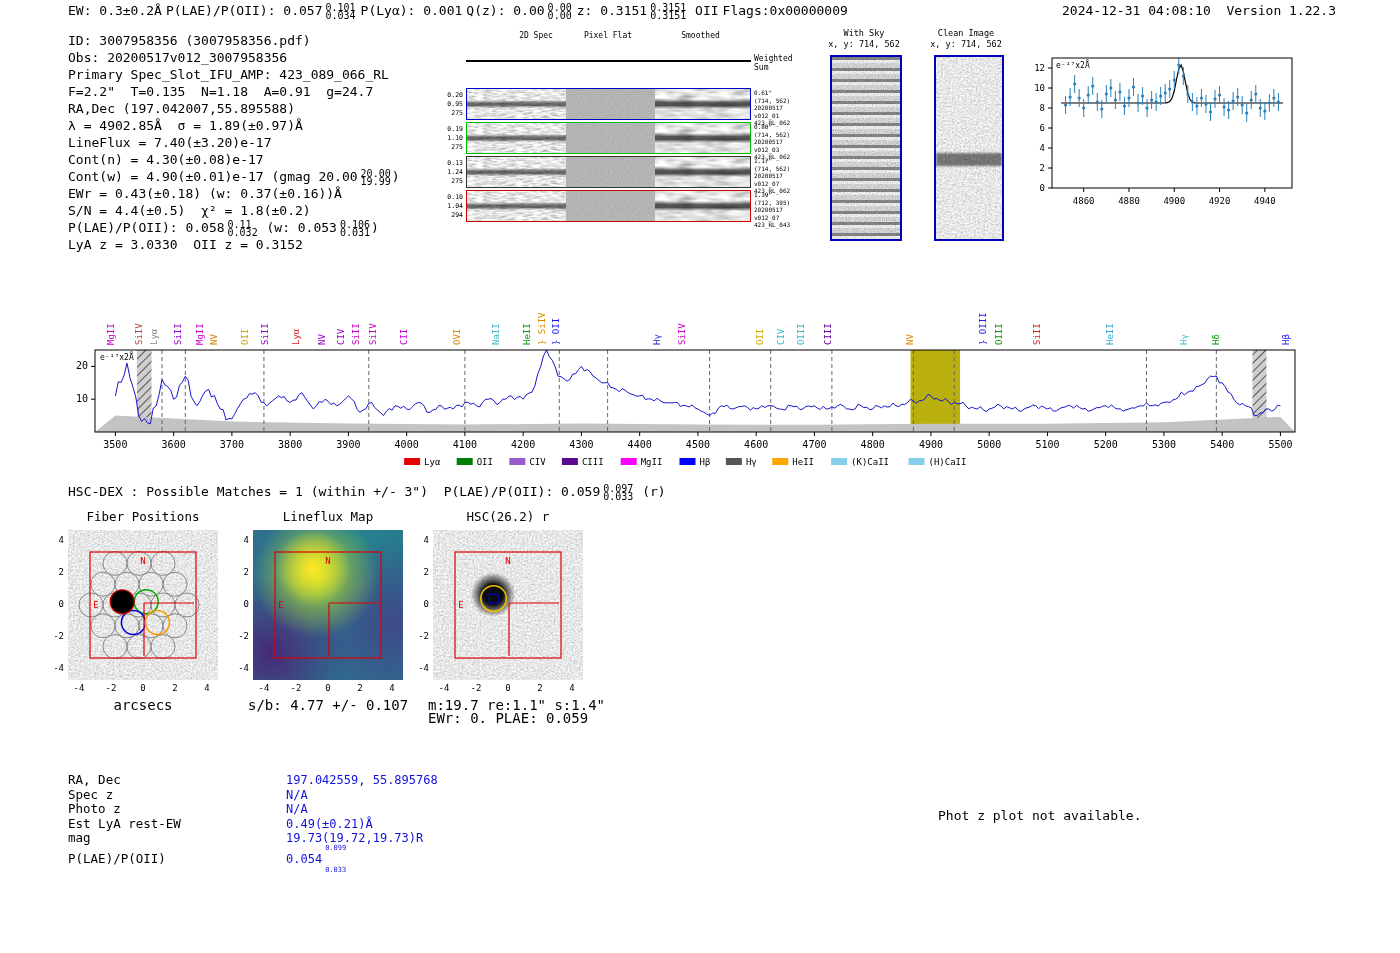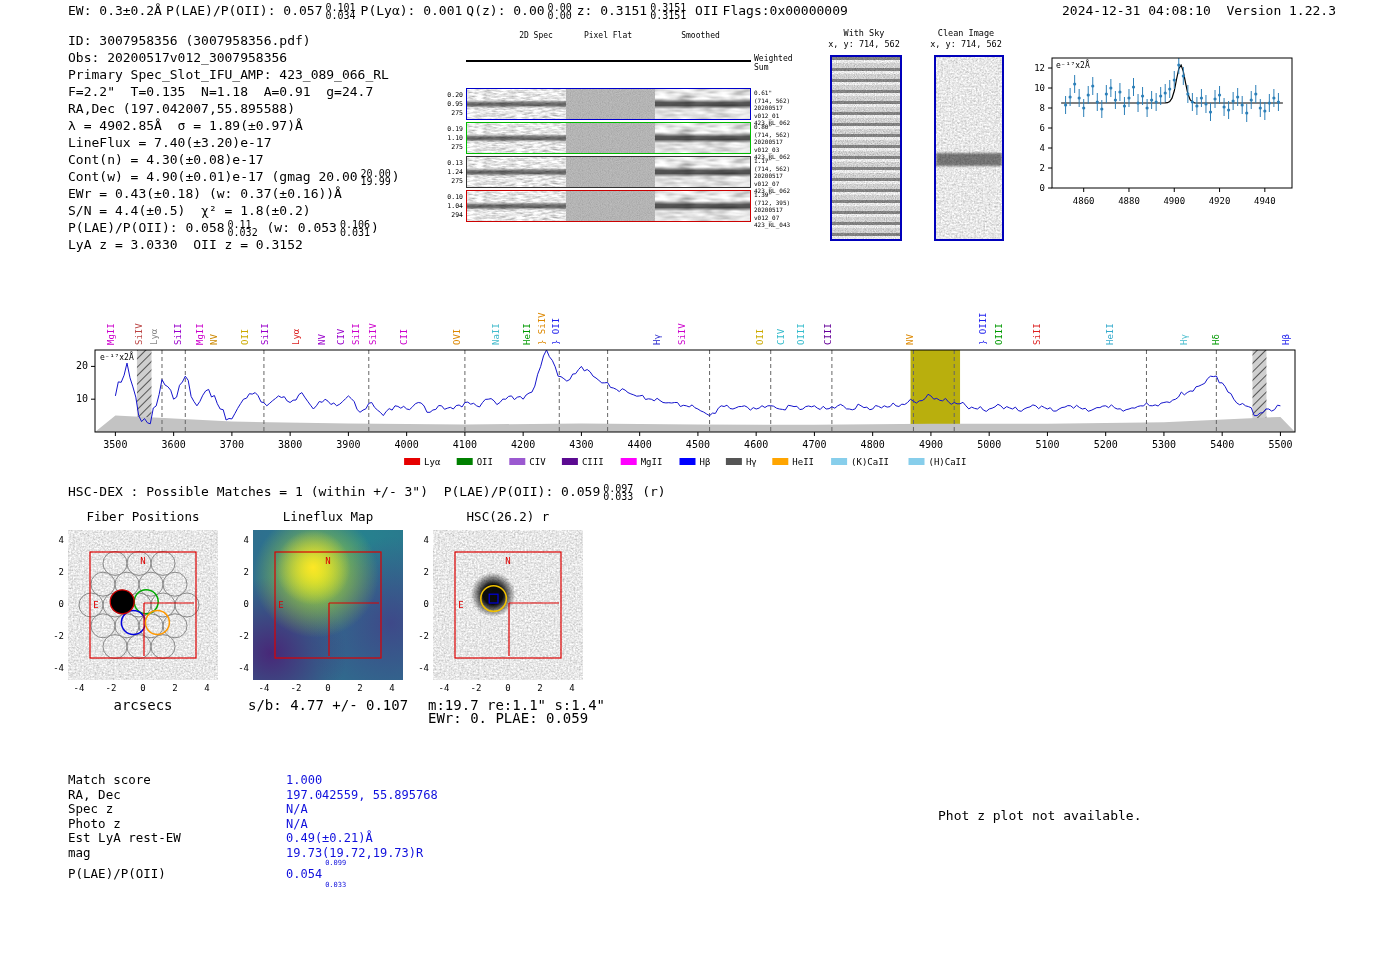--- a/index.html
+++ b/index.html
@@ -648,24 +648,20 @@
       </svg>
   </div>
 
   <div class="pcap" style="left:63px;top:697px;">arcsecs</div>
   <div class="pcap" style="left:248px;top:697px;">s/b: 4.77 +/- 0.107</div>
   <div class="pcap" style="left:428px;top:697px;">m:19.7 re:1.1" s:1.4"</div>
   <div class="pcap" style="left:428px;top:710px;">EWr: 0. PLAE: 0.059</div>
 
   <div id="match-table">
       <div class="trow">
-        <span class="tlabel">Match score</span>
-        <span class="tval">1.000</span>
-      </div>
-      <div class="trow">
         <span class="tlabel">RA, Dec</span>
         <span class="tval">197.042559, 55.895768</span>
       </div>
       <div class="trow">
         <span class="tlabel">Spec z</span>
         <span class="tval">N/A</span>
       </div>
       <div class="trow">
         <span class="tlabel">Photo z</span>
         <span class="tval">N/A</span>

